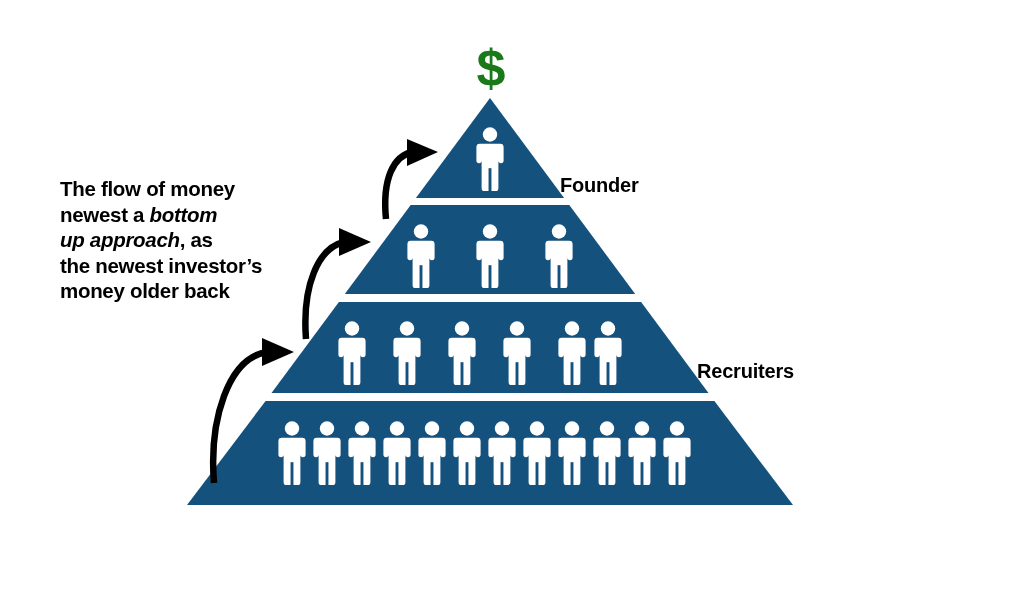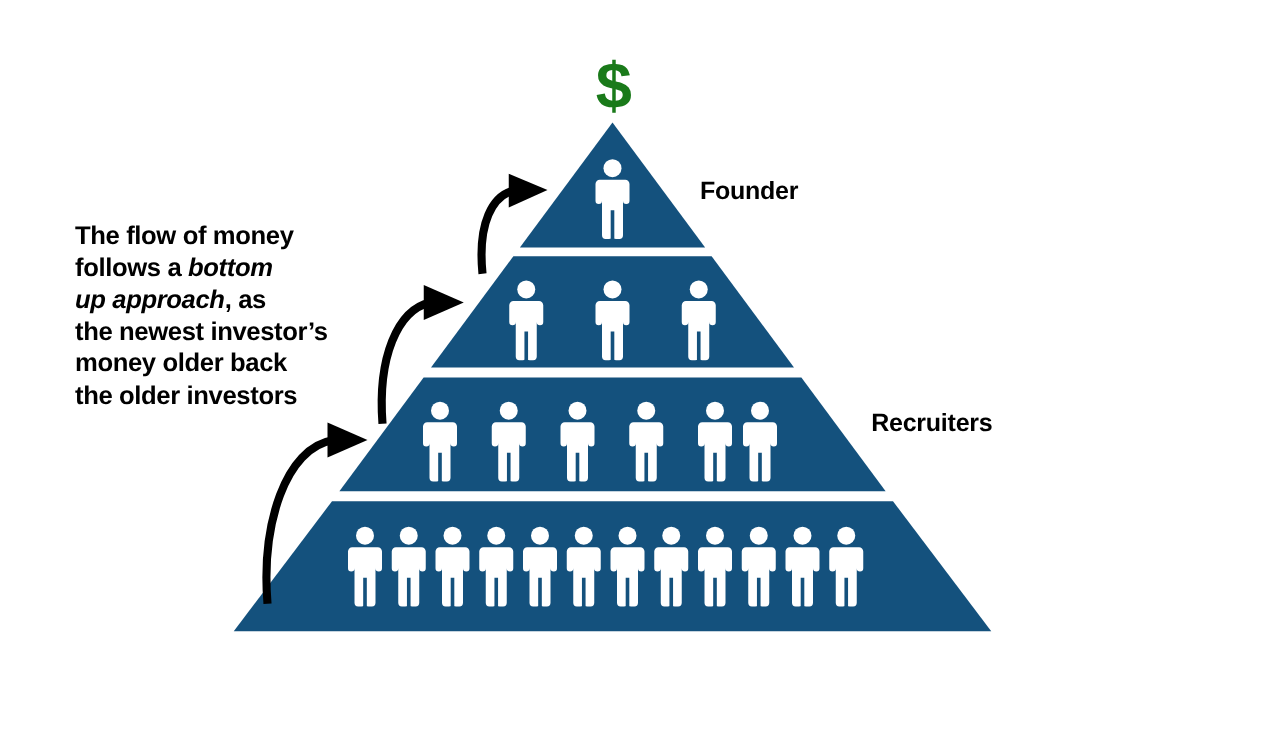--- a/index.html
+++ b/index.html
@@ -27,20 +27,21 @@
     height: 599px;
   }
   .tier-label {
     position: absolute;
     font-family: "Liberation Sans", sans-serif;
     font-weight: bold;
     font-size: 20px;
     color: #000000;
     white-space: nowrap;
     letter-spacing: -0.2px;
+    margin-top: 32px;
   }
   #annotation-text {
     position: absolute;
     left: 60px;
     top: 176px;
     width: 232px;
     text-align: left;
     font-family: "Liberation Sans", sans-serif;
     font-weight: bold;
     font-size: 20.5px;
@@ -151,23 +152,22 @@
         <path d="M 386,219 C 382,178 394,156 412,152"></path>
         <polygon points="407,139 438,152 407,166" fill="#000000" stroke="none"></polygon>
       </g>
     </g>
 
     <text id="dollar-sign" x="491" y="86" text-anchor="middle" font-family="Liberation Sans, sans-serif" font-size="52" font-weight="bold" fill="#1a7a1a">$</text>
   </svg>
 
   <div id="annotation-text">
     <span>The flow of money</span><br>
-    <span>follows a </span><em>bottom</em><br>
+    <span>newest a </span><em>bottom</em><br>
     <em>up approach</em><span>, as</span><br>
     <span>the newest investor’s</span><br>
     <span>money older back</span><br>
-    <span>the older investors</span>
   </div>
 
   <div class="tier-label" style="left:560px; top:142px;">Founder</div>
   <div class="tier-label" style="left:697px; top:328px;">Recruiters</div>
 
 </div>
 
 </body></html>

